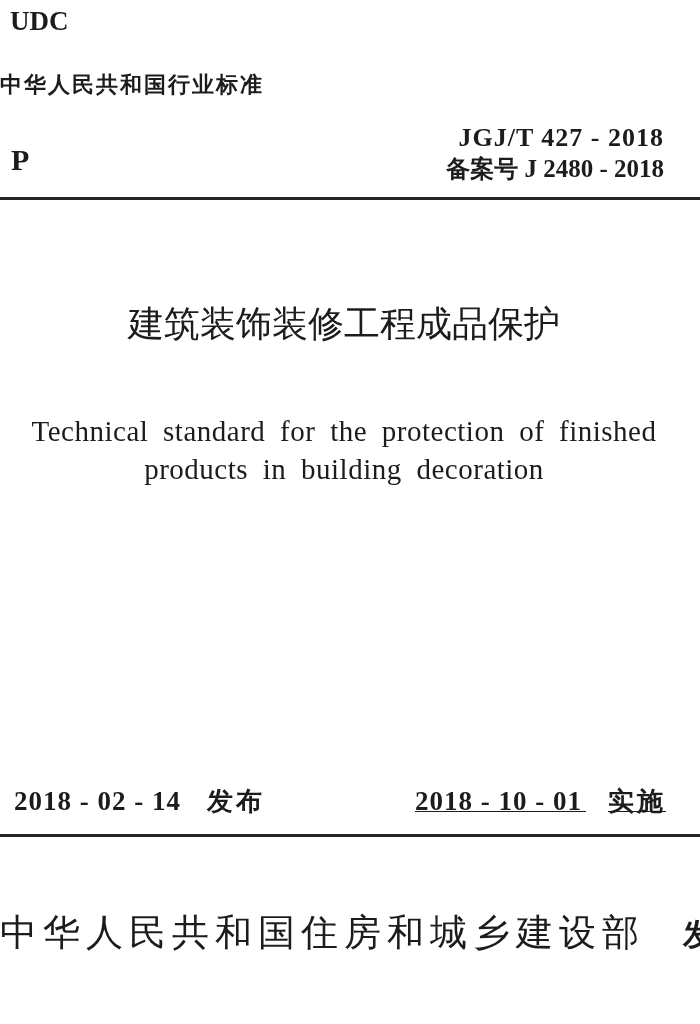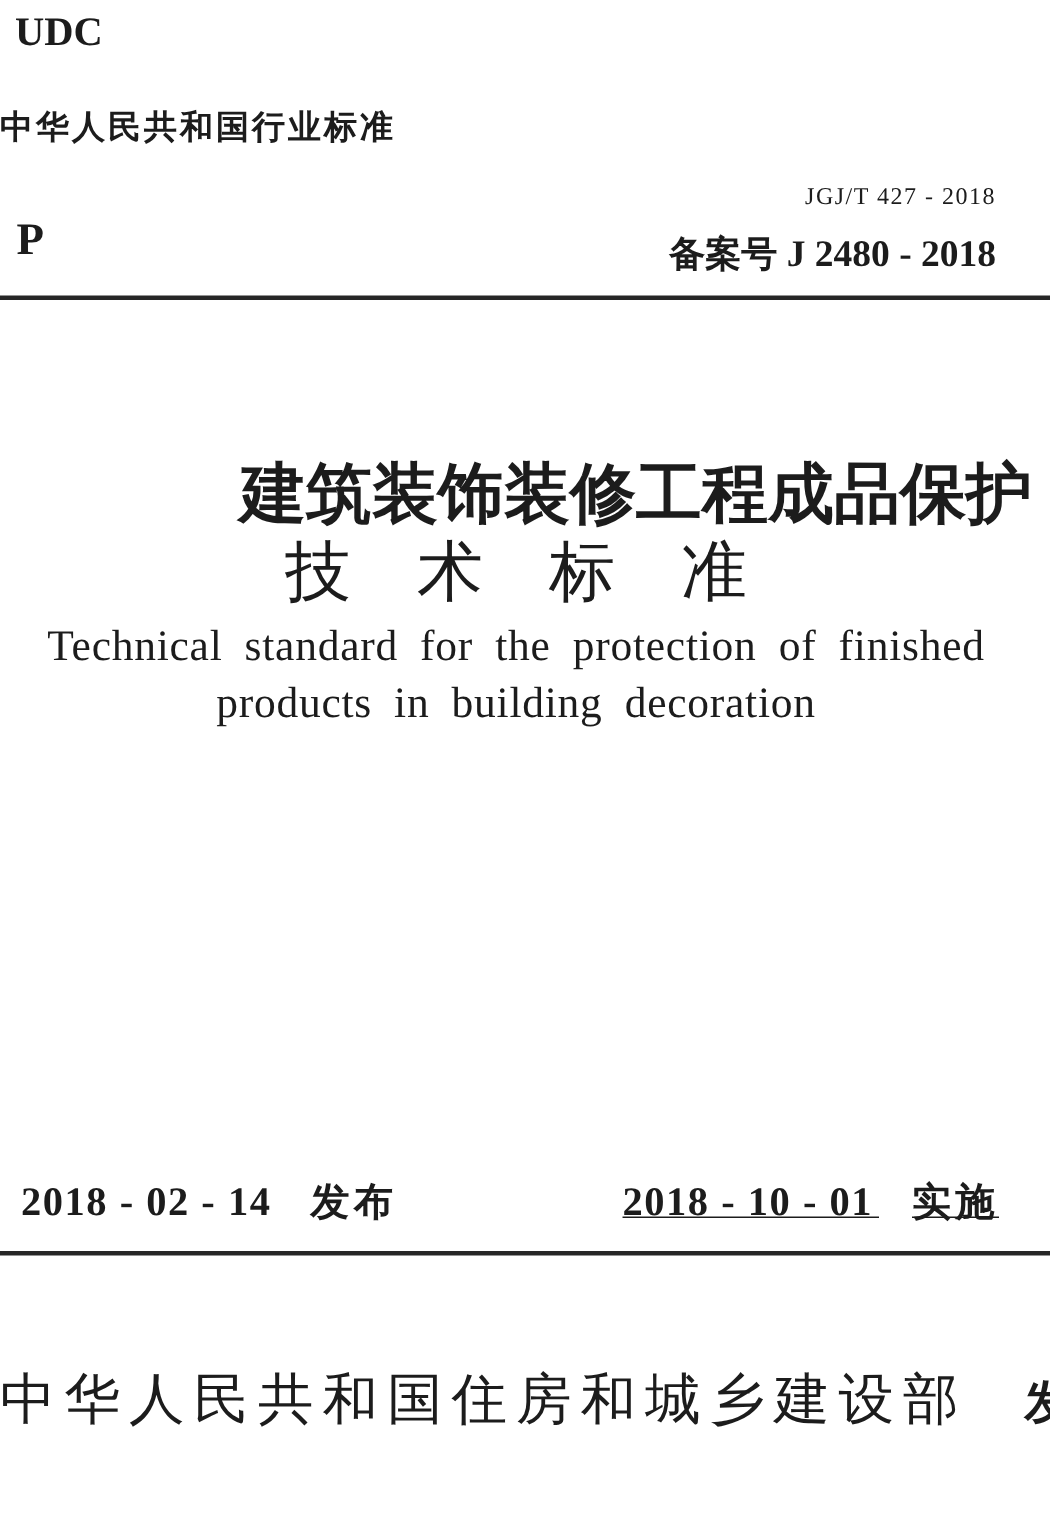--- a/index.html
+++ b/index.html
@@ -25,42 +25,42 @@
     font-size: 22px; font-weight: bold; letter-spacing: 2px;
   }
   .logo {
     position: absolute; right: 32px; top: 26px;
     font-size: 67px; font-weight: bold; line-height: 1;
     letter-spacing: 1px;
     text-shadow: 1px 1px 0 #1c1c1c;
   }
   .standard-no {
     position: absolute; right: 36px; top: 123px;
-    font-size: 16px; font-weight: normal; letter-spacing: 1px;
+    font-size: 26px; font-weight: bold; letter-spacing: 1px;
   }
   .record-line {
     position: absolute; right: 36px; top: 153px;
     font-size: 25px; font-weight: bold;
   }
   .record-line .label { font-size: 24px; letter-spacing: 0; }
   .p-class {
     position: absolute; left: 11px; top: 143px;
     font-size: 30px; font-weight: bold;
   }
   .rule {
     position: absolute; left: 0; width: 700px; height: 3px;
     background: #262626;
   }
   .rule-top { top: 197px; }
   .rule-bottom { top: 834px; }
 
   .title-zh-1 {
     position: absolute; left: 0; top: 300px; width: 688px;
-    text-align: right;
-    font-size: 44px; font-weight: 700; letter-spacing: 0px;
+    text-align: center;
+    font-size: 36px; font-weight: 400; letter-spacing: 0px;
   }
   .title-zh-2 {
     position: absolute; left: 0; top: 352px; width: 688px;
     text-align: center;
     font-size: 44px; font-weight: 500;
   }
   .title-en {
     position: absolute; left: 0; width: 688px;
     text-align: center;
     font-size: 29px; word-spacing: 7px; letter-spacing: 0.5px;
@@ -106,21 +106,20 @@
   <div class="record-line serif">
     <span class="label sans">备案号</span>
     <span>J 2480 - 2018</span>
   </div>
 
   <div class="p-class serif">P</div>
 
   <div class="rule rule-top"></div>
 
   <div class="title-zh-1 serif">建筑装饰装修工程成品保护</div>
-  <div class="title-zh-2 serif">技　术　标　准</div>
 
   <div class="title-en title-en-2 serif">products in building decoration</div>
   <div class="title-en title-en-1 serif">Technical standard for the protection of finished</div>
 
   <div class="dates-row">
     <div class="date-block date-left">
       <span class="date-num serif">2018 - 02 - 14</span>
       <span class="date-label sans">发布</span>
     </div>
     <div class="date-block date-right">

